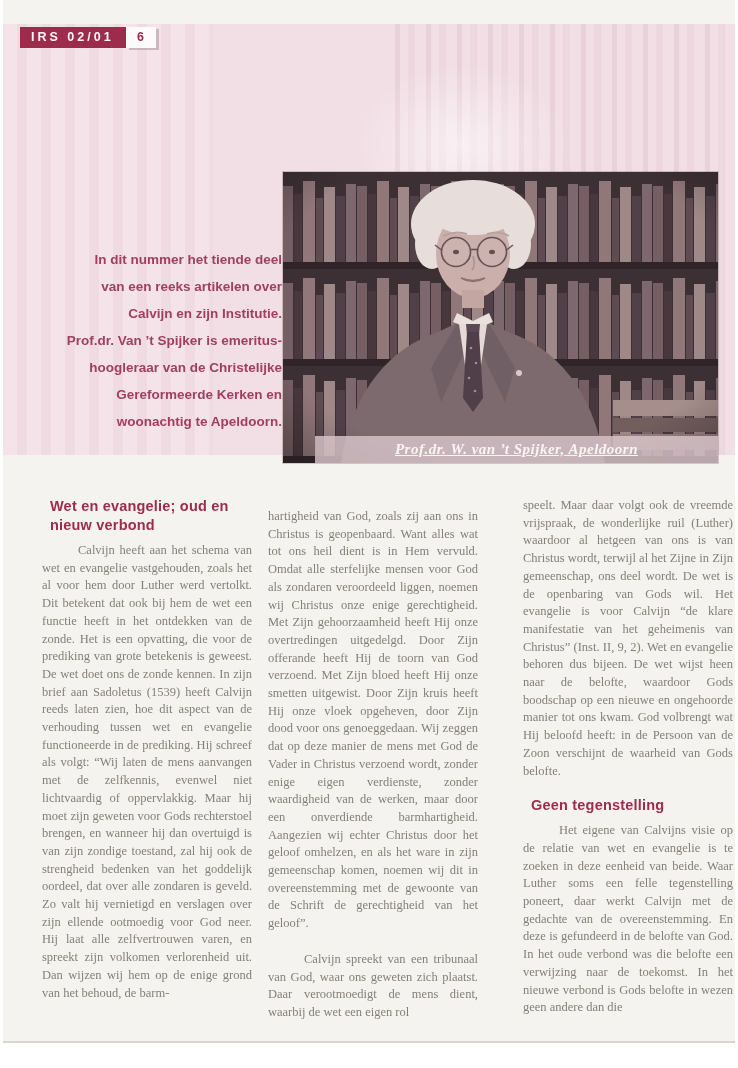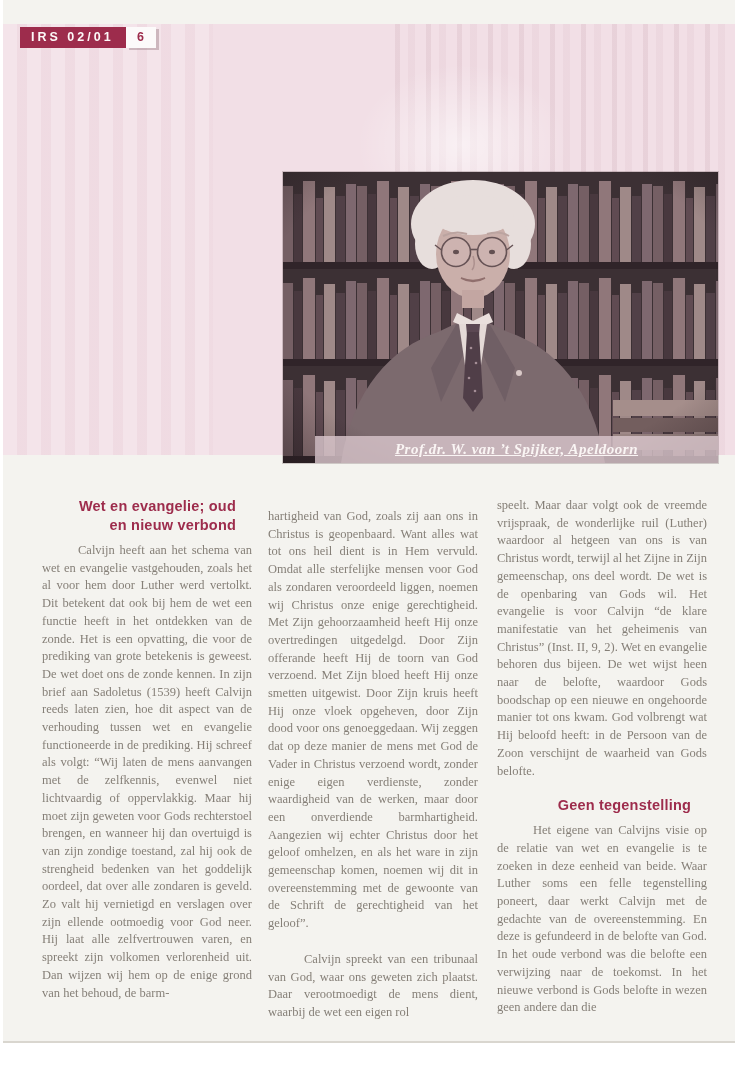--- a/index.html
+++ b/index.html
@@ -33,26 +33,26 @@
 
   .photo{position:absolute;left:283px;top:172px;width:435px;height:291px;margin:0;
          box-shadow:0 0 0 1px rgba(90,70,75,.25);}
   .photo svg{display:block;width:100%;height:100%;}
   .caption{position:absolute;left:32px;right:0;bottom:0;height:27px;
            background:rgba(216,196,203,.82);color:var(--captionText);
            font:bold italic 15px/26px "Liberation Serif",serif;text-align:center;letter-spacing:.5px;text-decoration:underline;}
 
   .col{position:absolute;top:497px;width:210px;font-size:12.5px;line-height:17.7px;
        color:var(--bodyText);text-align:justify;}
-  .col1{left:42px;}.col2{left:268px;margin-top:11px;}.col3{left:497px;}
+  .col1{left:42px;}.col2{left:268px;margin-top:11px;}.col3{left:523px;}
   .col p{margin:0;}
   .col .indent{text-indent:36px;}
   .col .gap{margin-top:18px;}
-  .col h3{margin:0 16px 7px;font:bold 14.5px/19px "Liberation Sans",sans-serif;
-          color:var(--accent);text-align:right;letter-spacing:.2px;}
+  .col h3{margin:0 8px 7px;font:bold 14.5px/19px "Liberation Sans",sans-serif;
+          color:var(--accent);text-align:left;letter-spacing:.2px;}
   .col h3.gap{margin-top:16px;margin-bottom:7px;}
 </style>
 </head>
 <body>
 
 <div class="page">
   <div class="sheet"></div>
   <div class="sheet-edge"></div>
 
   <div class="pink-band">
@@ -60,20 +60,27 @@
     <div class="ghost-stripes"></div>
     <div class="ghost-figure"></div>
   </div>
 
   <div class="badge">
     <span class="badge-issue">IRS 02/01</span>
     <span class="badge-page">6</span>
   </div>
 
 
+  <p class="intro">In dit nummer het tiende deel
+van een reeks artikelen over
+Calvijn en zijn Institutie.
+Prof.dr. Van ’t Spijker is emeritus-
+hoogleraar van de Christelijke
+Gereformeerde Kerken en
+woonachtig te Apeldoorn.</p>
 
   <figure class="photo">
     <svg viewBox="0 0 435 291" preserveAspectRatio="none">
       <defs>
         <pattern id="bk" width="74" height="97" patternUnits="userSpaceOnUse">
           <rect width="74" height="97" fill="#2f2629"></rect>
           <rect x="0" y="14" width="10" height="83" fill="#6d595d"></rect>
           <rect x="11" y="22" width="8" height="75" fill="#3c2f34"></rect>
           <rect x="20" y="9" width="12" height="88" fill="#8a7475"></rect>
           <rect x="33" y="26" width="7" height="71" fill="#564449"></rect>

